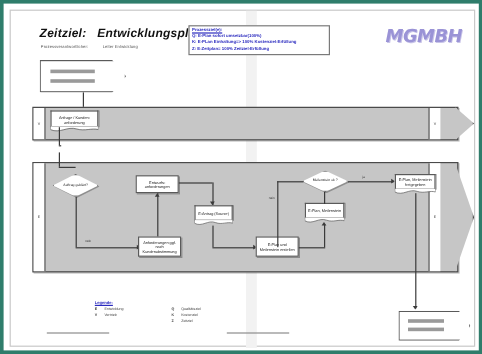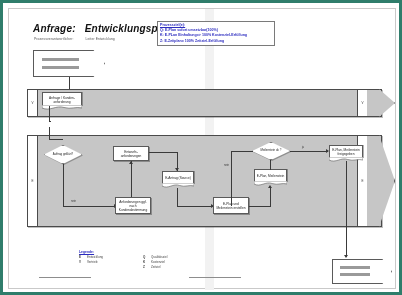--- a/index.html
+++ b/index.html
@@ -169,33 +169,34 @@
 </style>
 </head>
 <body>
 
 <div id="page">
   <div id="sheet">
 
     <div class="fold a"></div>
 
     <div class="title">
-      <span class="t-lbl">Anfrage:</span><span>Entwicklungsplanung</span>
+      <span class="t-lbl">Zeitziel:</span><span>Entwicklungsplanung</span>
     </div>
     <div class="subtitle">
       <span>Prozessverantwortlicher:</span><span class="s2">Leiter Entwicklung</span>
     </div>
 
     <div class="goals">
       <div class="g-head">Prozessziel(e):</div>
       <div class="g-row">Q: E-Plan sofort umsetzbar(100%)</div>
       <div class="g-row">K: E-PLan Einhaltung=&gt; 100% Kostenziel-Erfüllung</div>
       <div class="g-row">Z: E-Zeitplan= 100% Zeitziel-Erfüllung</div>
     </div>
 
+    <div class="logo">MGMBH</div>
 
     <div class="shape banner" style="left:24px;top:41px;width:72px;height:27px;">
       <div class="bar b1"></div>
       <div class="bar b2"></div>
     </div>
 
     <div class="ln lnv" style="left:60px;top:68px;height:16px;"></div>
 
     <div class="lane" style="left:18px;top:80px;width:355px;height:28px;">
       <div class="cap left">

